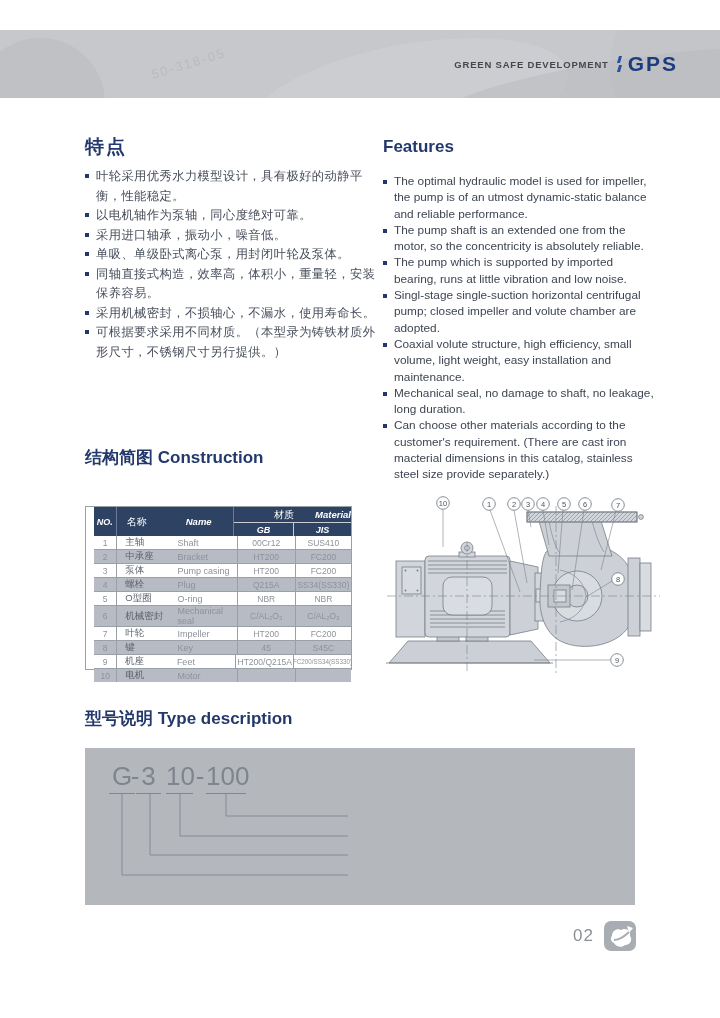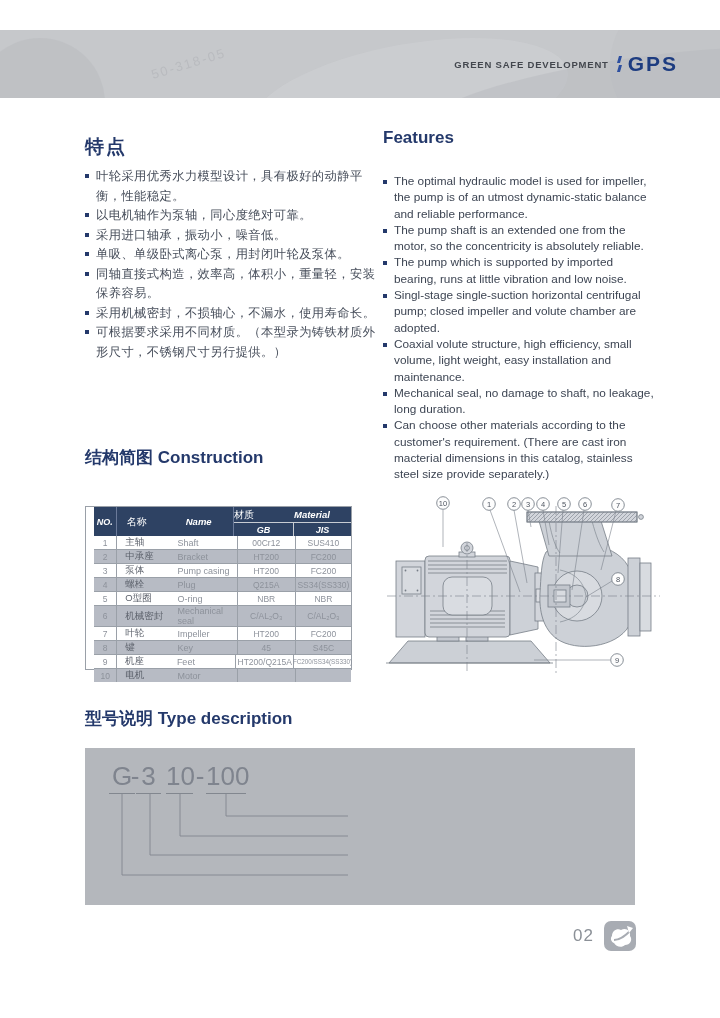--- a/index.html
+++ b/index.html
@@ -15,21 +15,21 @@
   .band .wm{position:absolute;left:150px;top:26px;font-size:13px;color:#b9bbbf;letter-spacing:2px;transform:rotate(-17deg);}
   .brand-row{position:absolute;left:0;right:86px;top:22px;display:flex;justify-content:flex-end;align-items:center;}
   .tagline{font-size:9.5px;font-weight:bold;color:#43474e;letter-spacing:.8px;}
   .sep{display:inline-flex;flex-direction:column;gap:2px;margin:0 7px 0 9px;}
   .sep i{width:3px;height:7px;background:#2d4fa0;transform:skewX(-16deg);}
   .brand{font-size:21px;font-weight:bold;color:#1d3c80;letter-spacing:2px;}
 
   
   .title{position:absolute;margin:0;color:#24396b;font-weight:600;}
   .cn-title{left:85px;top:134px;font-size:19px;letter-spacing:2px;}
-  .en-title{left:383px;top:128px;font-size:17px;}
+  .en-title{left:383px;top:137px;font-size:17px;}
   .cons-title{left:85px;top:446px;font-size:17px;}
   .type-title{left:85px;top:707px;font-size:17px;}
 
   
   .feat{position:absolute;list-style:none;margin:0;padding:0;}
   .cnlist{left:85px;top:167px;width:293px;font-size:12.3px;line-height:19.5px;color:#474e5b;letter-spacing:.4px;}
   .enlist{left:383px;top:173px;width:274px;font-size:11.8px;line-height:16.3px;color:#3d4553;}
   .feat li{display:flex;}
   .blt{width:4px;height:4px;background:#24396b;margin:7px 7px 0 0;flex-shrink:0;}
 
@@ -37,21 +37,21 @@
   .ctable{position:absolute;left:85px;top:506px;width:267px;height:164px;box-sizing:border-box;
           border:1px solid #9aa0a8;font-size:9px;padding-left:8px;}
   .ctable *{box-sizing:border-box;}
   .thead{height:29px;background:#2e4263;color:#fff;display:flex;}
   .th-no{width:24px;display:flex;align-items:center;justify-content:center;font-style:italic;font-weight:bold;border-right:1px solid #6b7a99;}
   .th-name{width:124px;display:flex;align-items:center;border-right:1px solid #6b7a99;gap:17px;}
   .th-name .hcn{margin-left:10px;font-size:10px;}
   .th-name .hen{margin-left:22px;font-style:italic;font-weight:bold;font-size:9.5px;}
   .th-right{width:117px;display:flex;flex-direction:column;}
   .th-mat{height:15px;display:flex;align-items:center;}
-  .th-mat span{display:inline-block;text-align:left;}
+  .th-mat span{display:inline-block;text-align:right;}
   .th-mat .hcn{width:60px;font-size:10px;}
   .th-mat .hen{width:57px;font-style:italic;font-weight:bold;font-size:9.5px;}
   .th-sub{height:14px;display:flex;border-top:1px solid #c8ccd3;}
   .th-sub div{display:flex;align-items:center;justify-content:center;font-style:italic;font-weight:bold;}
   .th-gb{width:60px;border-right:1px solid #c8ccd3;}
   .th-jis{width:57px;}
   .tbody{display:flex;flex-direction:column;height:134px;}
   .trow{flex:1;display:flex;border-bottom:1px solid #9aa0a8;background:#fff;}
   .trow:last-child{border-bottom:none;}
   .trow.alt{background:#b7bbc4;}

